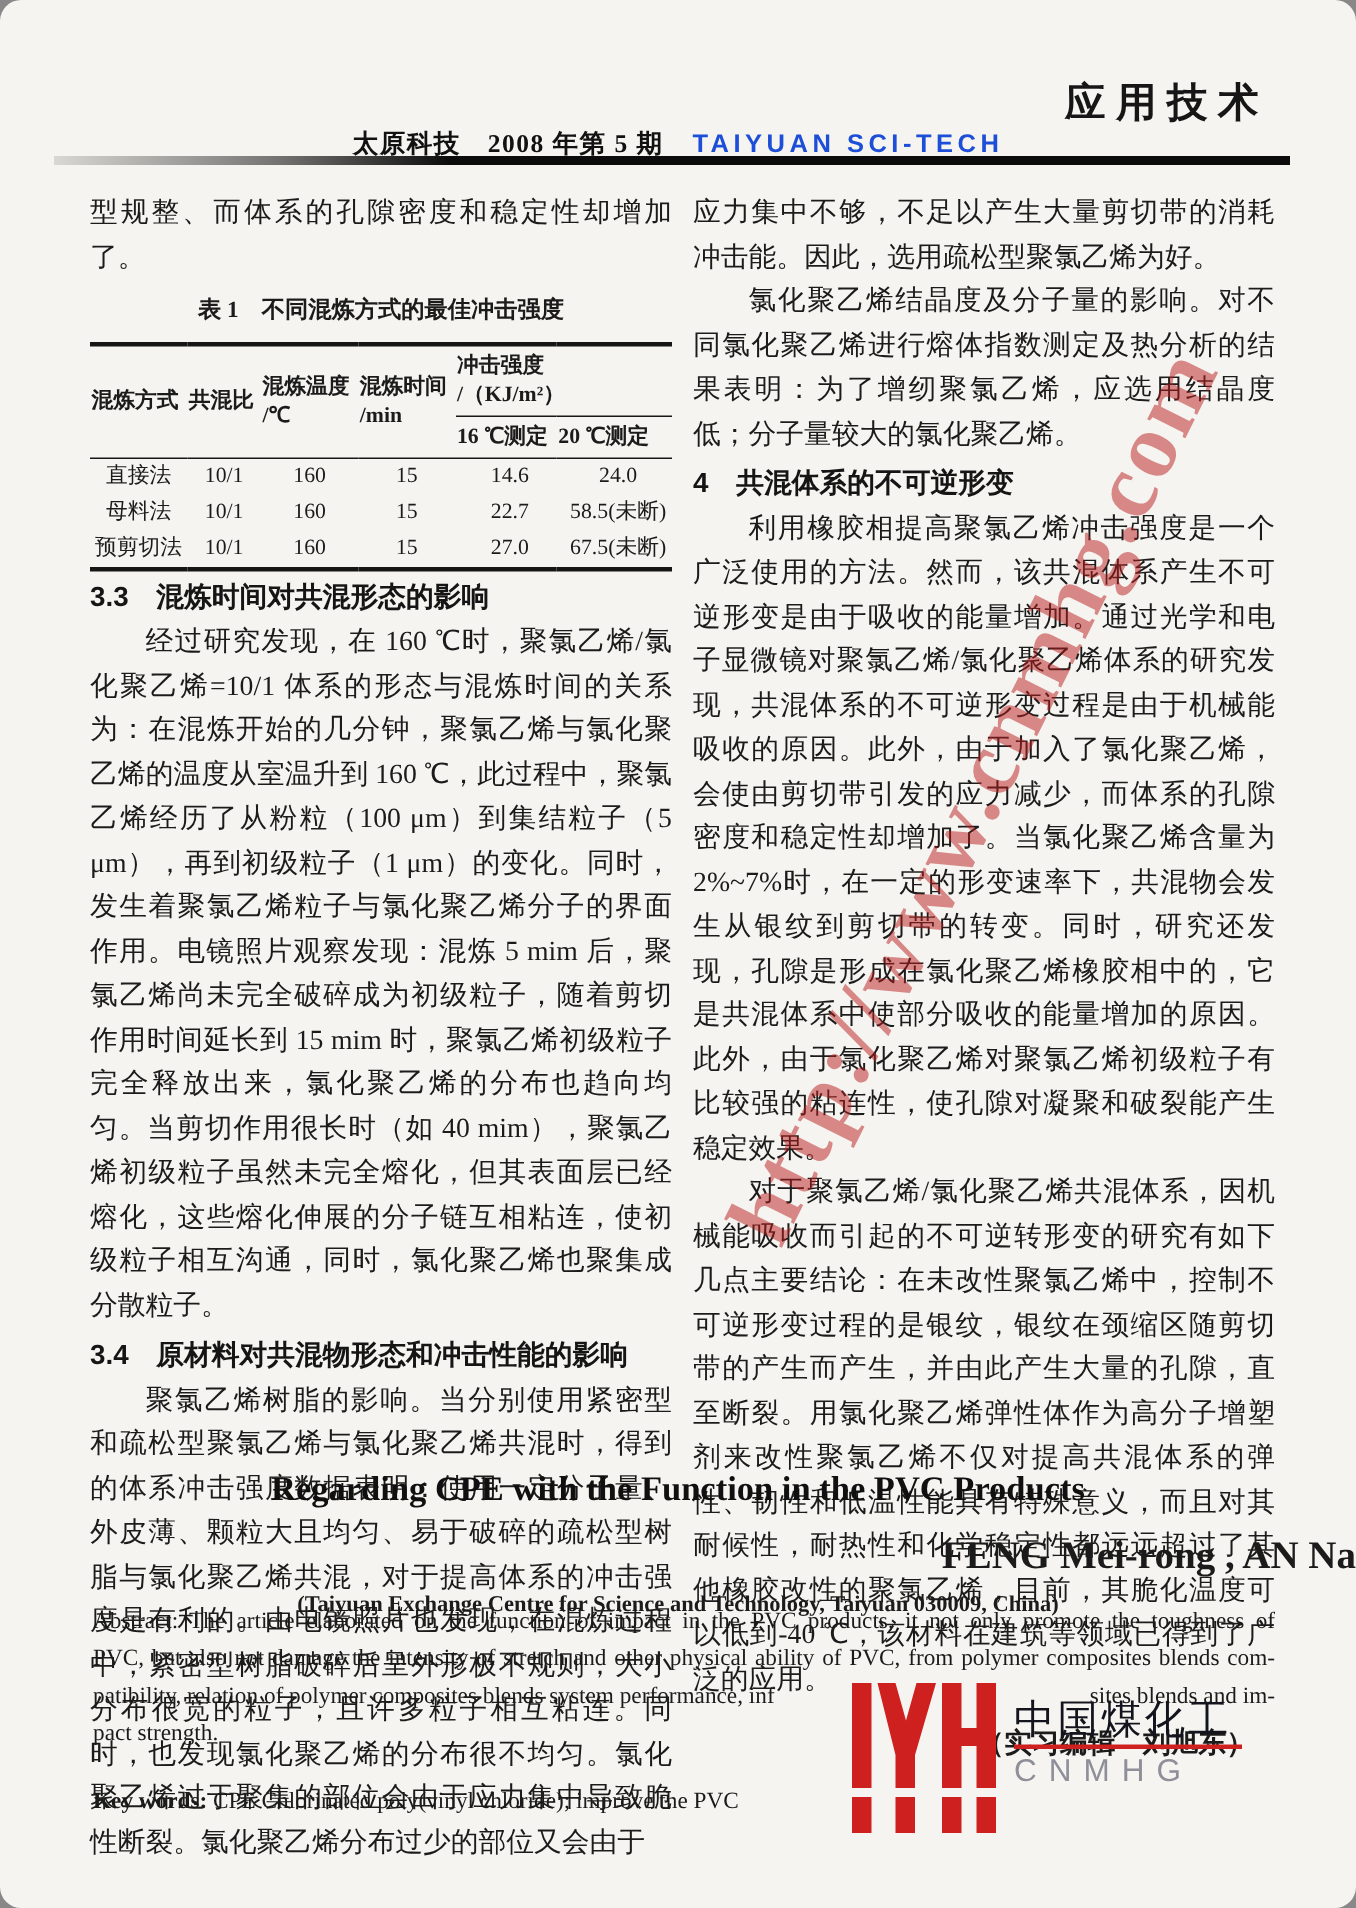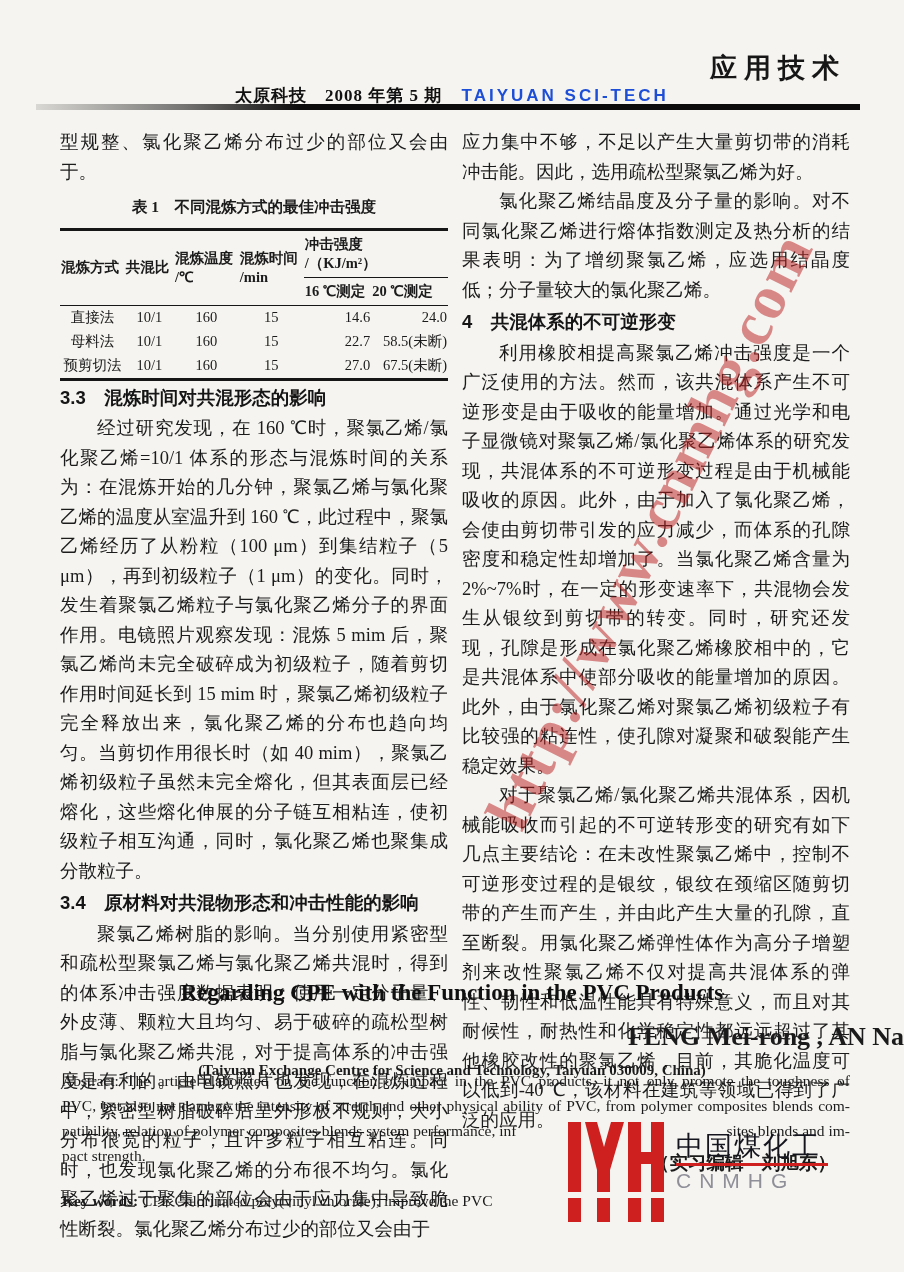--- a/index.html
+++ b/index.html
@@ -1,19 +1,19 @@
 <!DOCTYPE html>
 <html><head>
 <meta charset="utf-8">
 <style>
   * { margin:0; padding:0; box-sizing:border-box; }
   body { background:#888; font-family:"Liberation Serif", serif; }
   .page {
     position:relative; width:904px; height:1272px; margin:0 auto;
-    background:#f5f4f0; color:#1b1b1b; overflow:hidden;
+    background:#f5f4f0; color:#1b1b1b; overflow:hidden;border-radius:14px;
   }
   
   .corner-label{ position:absolute; top:50px; right:58px; font-family:"Liberation Sans",sans-serif;
     font-weight:bold; font-size:27px; letter-spacing:7px; color:#161616; }
   .journal-line{ position:absolute; top:84px; left:0; width:904px; text-align:center;
     font-size:17px; font-weight:bold; color:#111; letter-spacing:1px; }
   .journal-en{ color:#1d4ed8; font-family:"Liberation Sans",sans-serif; font-weight:800;
     letter-spacing:3px; margin-left:14px; }
   .top-rule{ position:absolute; top:104px; left:36px; width:824px; height:6px;
     background:linear-gradient(to right, rgba(10,10,10,0.12), rgba(10,10,10,0.55) 18%, #0c0c0c 32%); }
@@ -26,21 +26,21 @@
   .sec-heading{ font-weight:bold; font-family:"Liberation Sans",sans-serif; font-size:18.5px;
     text-align:left; margin:2px 0 2px 0; color:#151515; }
   
   .tbl-caption{ text-align:center; font-weight:bold; font-size:15.5px; margin:5px 0 6px 0; }
   table.data{ width:100%; border-collapse:collapse; font-size:14.5px; line-height:19px;
     border-top:3px solid #161616; border-bottom:3px solid #161616; }
   table.data th{ font-weight:bold; padding:4px 1px; white-space:pre-line; vertical-align:middle; }
   table.data thead tr.sub th{ border-top:1.5px solid #161616; }
   table.data thead{ border-bottom:1.5px solid #161616; }
   table.data td{ padding:2.5px 1px; text-align:center; }
-  table.data td.lv{ text-align:right; padding-left:6px; }
+  table.data td.lv{ text-align:center; padding-left:6px; }
   .editor-note{ text-align:right; font-weight:bold; padding-right:14px; margin-top:14px; }
   
   .en-title{ position:absolute; top:980px; left:0; width:904px; text-align:center;
     font-weight:bold; font-size:23px; color:#101010; }
   .en-authors{ position:absolute; top:1022px; left:0; width:904px; text-align:right;
     font-weight:bold; font-size:26px; }
   .en-affil{ position:absolute; top:1062px; left:0; width:904px; text-align:center;
     font-weight:bold; font-size:15px; }
   .abstract{ position:absolute; top:1068px; left:62px; width:788px; font-size:15.5px; line-height:25px; }
   .abs-line{ text-align:justify; text-align-last:justify; }
@@ -72,21 +72,21 @@
   <div class="journal-line">
     <span>太原科技　2008 年第 5 期</span>
     <span class="journal-en">TAIYUAN  SCI-TECH</span>
   </div>
 
   <div class="top-rule"></div>
 
   <div class="watermark">http://www.cnmhg.com</div>
 
   <div class="col col-left">
-    <div>型规整、氯化聚乙烯分布过少的部位又会由于。</div>
+    <div>型规整、而体系的孔隙密度和稳定性却增加了。</div>
 
     <div class="tbl-caption">表 1　不同混炼方式的最佳冲击强度</div>
 
     <table class="data">
       <thead>
         <tr>
           <th rowspan="2">混炼方式</th>
           <th rowspan="2">共混比</th>
           <th rowspan="2">混炼温度
 /℃</th>

